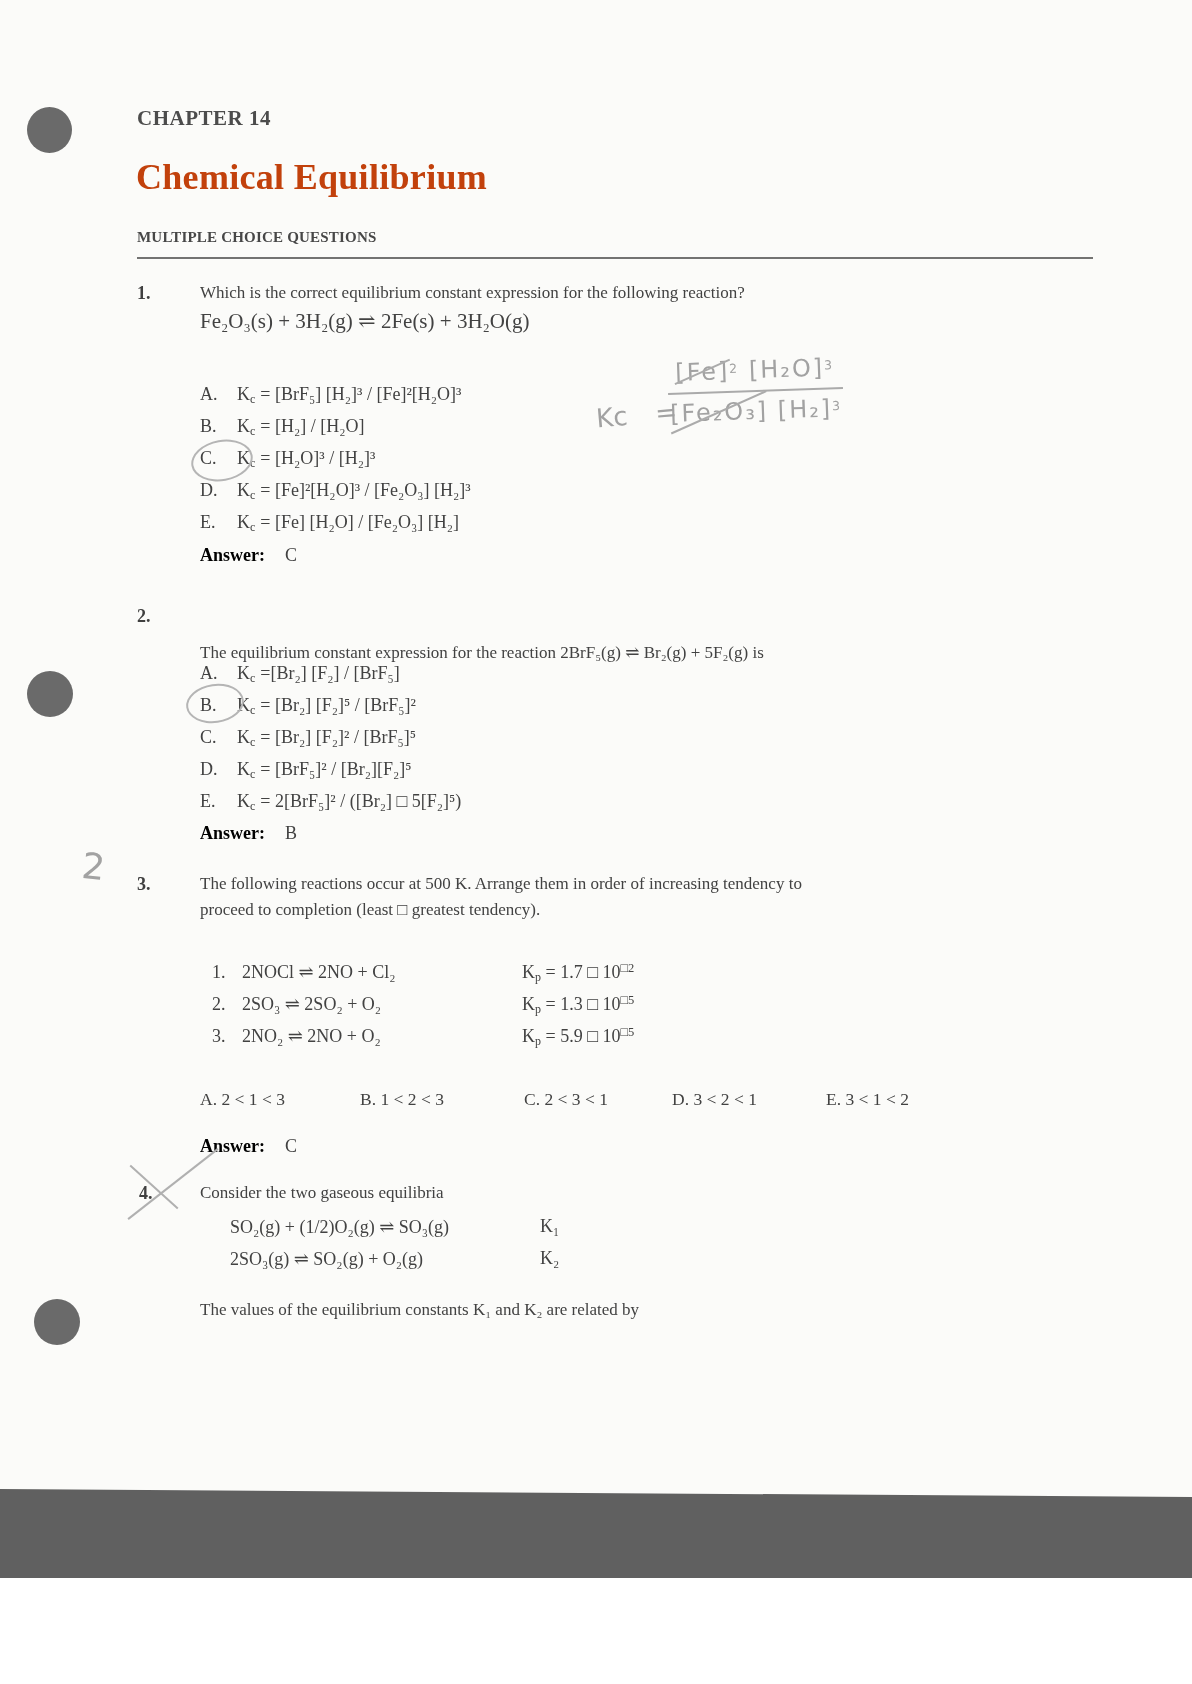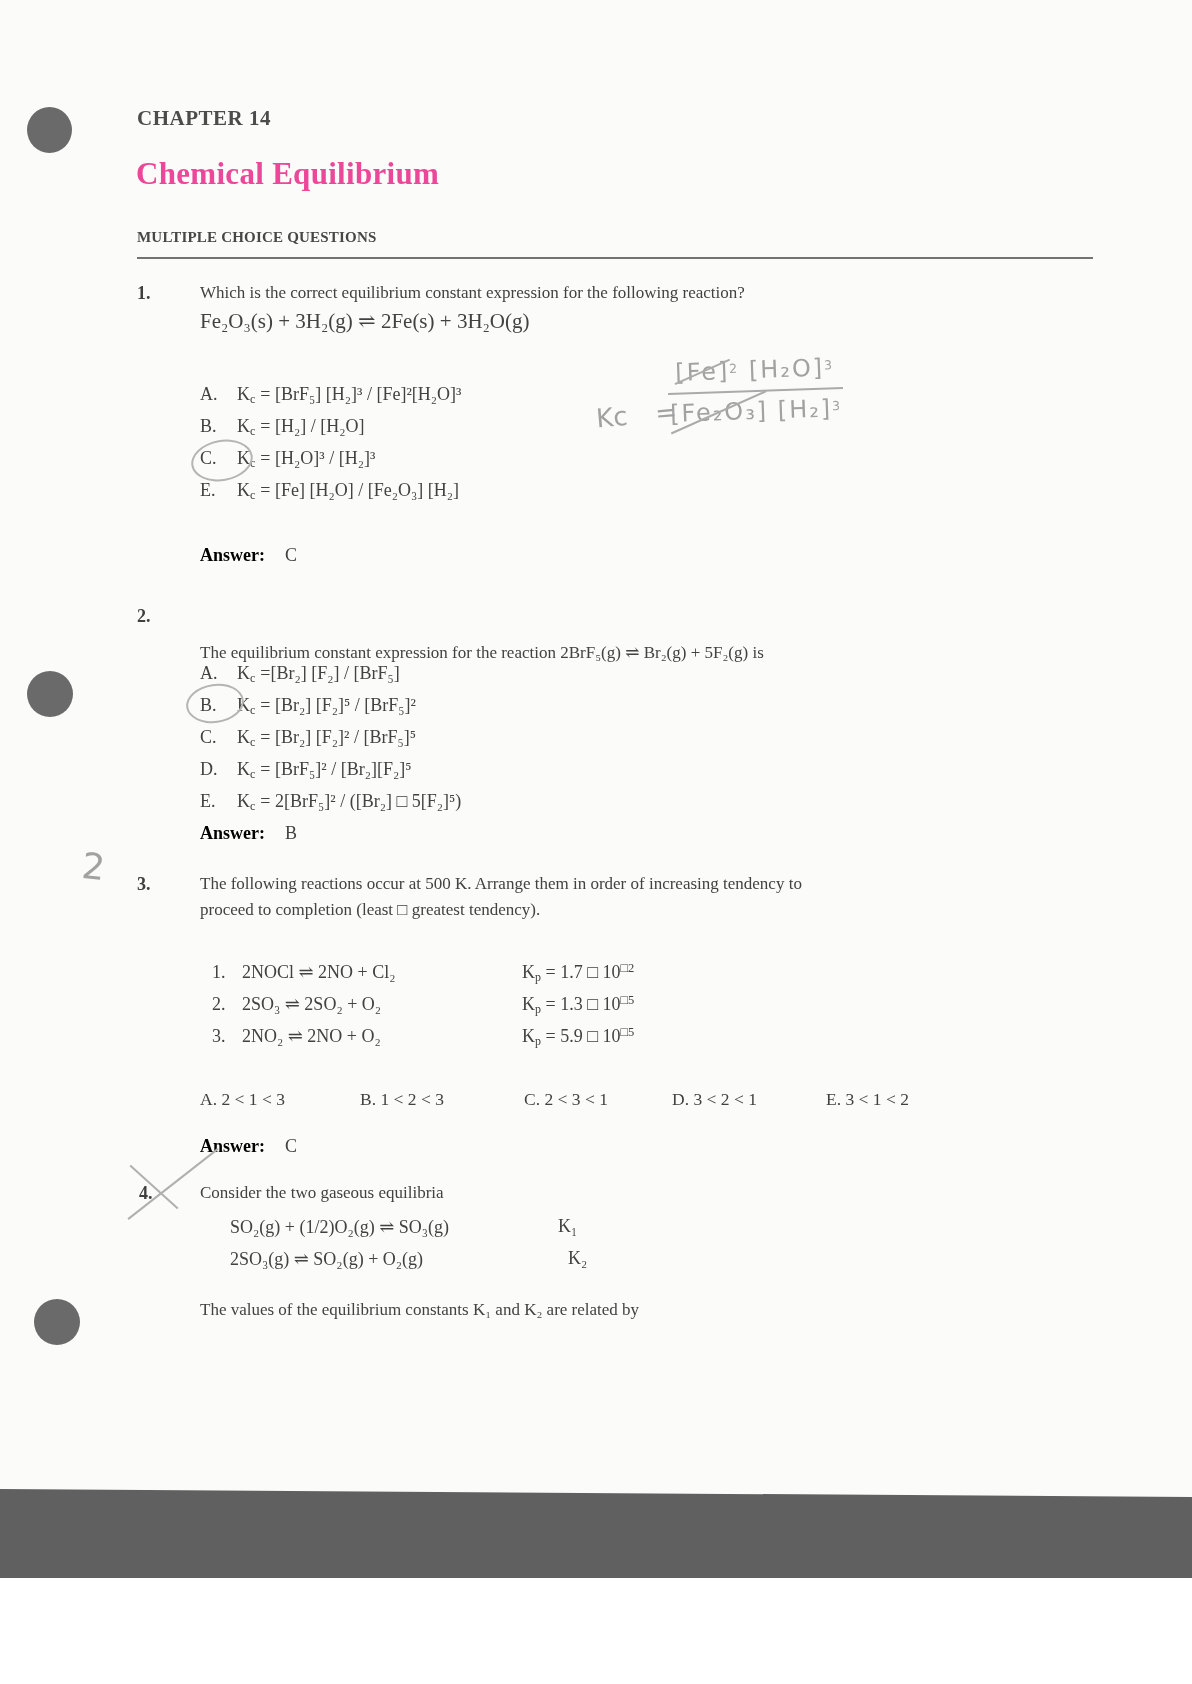--- a/index.html
+++ b/index.html
@@ -5,21 +5,21 @@
   html,body{margin:0;padding:0;}
   body{
     width:1192px;height:1684px;position:relative;background:#ffffff;
     font-family:"Liberation Serif","DejaVu Serif",serif;color:#424242;
     overflow:hidden;
   }
   .paper{position:absolute;left:0;top:0;width:1192px;height:1578px;background:#fbfbf9;}
   .abs{position:absolute;white-space:nowrap;}
   .hole{position:absolute;background:#6a6a6a;border-radius:50%;}
   .chapter{font-weight:bold;font-size:21px;color:#4c4c4c;letter-spacing:.5px;}
-  .title{font-weight:bold;font-size:31px;color:#ec4899;letter-spacing:.3px;}
+  .title{font-weight:bold;font-size:36px;color:#c2410c;letter-spacing:.3px;}
   .section{font-weight:bold;font-size:15px;color:#474747;letter-spacing:.2px;}
   .rule{position:absolute;height:2px;background:#5a5a5a;opacity:.85;}
   .qnum{font-weight:bold;font-size:18px;color:#3f3f3f;}
   .qtext{font-size:17px;}
   .opt{font-size:18px;line-height:27px;}
   .opt-letter{display:inline-block;width:37px;}
   .optexpr{margin-left:5px;}
   sub{font-size:12px;vertical-align:-3px;}
   sup{font-size:12.5px;vertical-align:6px;}
   .answer-label{font-weight:bold;font-size:18px;color:#000000;}
@@ -54,20 +54,21 @@
 <div class="rule" style="left:137px;top:257px;width:956px;"></div>
 
 <div class="abs qnum" style="left:137px;top:283px;">1.</div>
 <div class="abs qtext" style="left:200px;top:283px;">Which is the correct equilibrium constant expression for the following reaction?</div>
 <div class="abs qtext" style="left:200px;top:309px;font-size:21px;">Fe₂O₃(s) + 3H₂(g) ⇌  2Fe(s) + 3H₂O(g)</div>
 
 <div class="abs" style="left:200px;top:381px;">
   <div class="opt"><span class="opt-letter">A.</span><span>K</span><sub>c</sub><span class="optexpr">= [BrF₅] [H₂]³ / [Fe]²[H₂O]³</span></div>
   <div class="opt"><span class="opt-letter">B.</span><span>K</span><sub>c</sub><span class="optexpr">= [H₂] / [H₂O]</span></div>
   <div class="opt"><span class="opt-letter">C.</span><span>K</span><sub>c</sub><span class="optexpr">= [H₂O]³ / [H₂]³</span></div>
+  <div class="opt"><span class="opt-letter">D.</span><span>K</span><sub>c</sub><span class="optexpr">= [Fe]²[H₂O]³ / [Fe₂O₃] [H₂]³</span></div>
   <div class="opt"><span class="opt-letter">E.</span><span>K</span><sub>c</sub><span class="optexpr">= [Fe] [H₂O] / [Fe₂O₃] [H₂]</span></div>
 </div>
 
 <div class="pencil-ellipse" style="left:191px;top:440px;width:58px;height:37px;transform:rotate(-10deg);"></div>
 
 <div class="abs hw" style="left:596px;top:400px;font-size:26px;transform:rotate(-5deg);">
   <span>Kc</span><span style="margin-left:28px;">=</span>
 </div>
 <div class="abs hw hw-frac" style="left:668px;top:356px;transform:rotate(-2deg);">
   <div class="hw-num">
@@ -126,19 +127,19 @@
   <span class="answer-label">Answer:</span><span class="answer-letter">C</span>
 </div>
 
 <div class="abs qnum" style="left:139px;top:1183px;">4.</div>
 <div class="stroke" style="left:116px;top:1183px;width:114px;transform:rotate(-38deg);"></div>
 <div class="stroke" style="left:122px;top:1186px;width:64px;transform:rotate(42deg);"></div>
 
 <div class="abs qtext" style="left:200px;top:1183px;">Consider the two gaseous equilibria</div>
 
 <div class="abs eqline" style="left:230px;top:1216px;">SO₂(g) + (1/2)O₂(g) ⇌  SO₃(g)</div>
-<div class="abs eqline" style="left:540px;top:1216px;margin-left:18px;">K₁</div>
+<div class="abs eqline" style="left:540px;top:1216px;">K₁</div>
 <div class="abs eqline" style="left:230px;top:1248px;">2SO₃(g) ⇌  SO₂(g) + O₂(g)</div>
-<div class="abs eqline" style="left:568px;top:1248px;">K₂</div>
+<div class="abs eqline" style="left:540px;top:1248px;">K₂</div>
 
 <div class="abs qtext" style="left:200px;top:1300px;">The values of the equilibrium constants K₁ and K₂ are related by</div>
 
 <div class="band"></div>
 
 </body></html>

